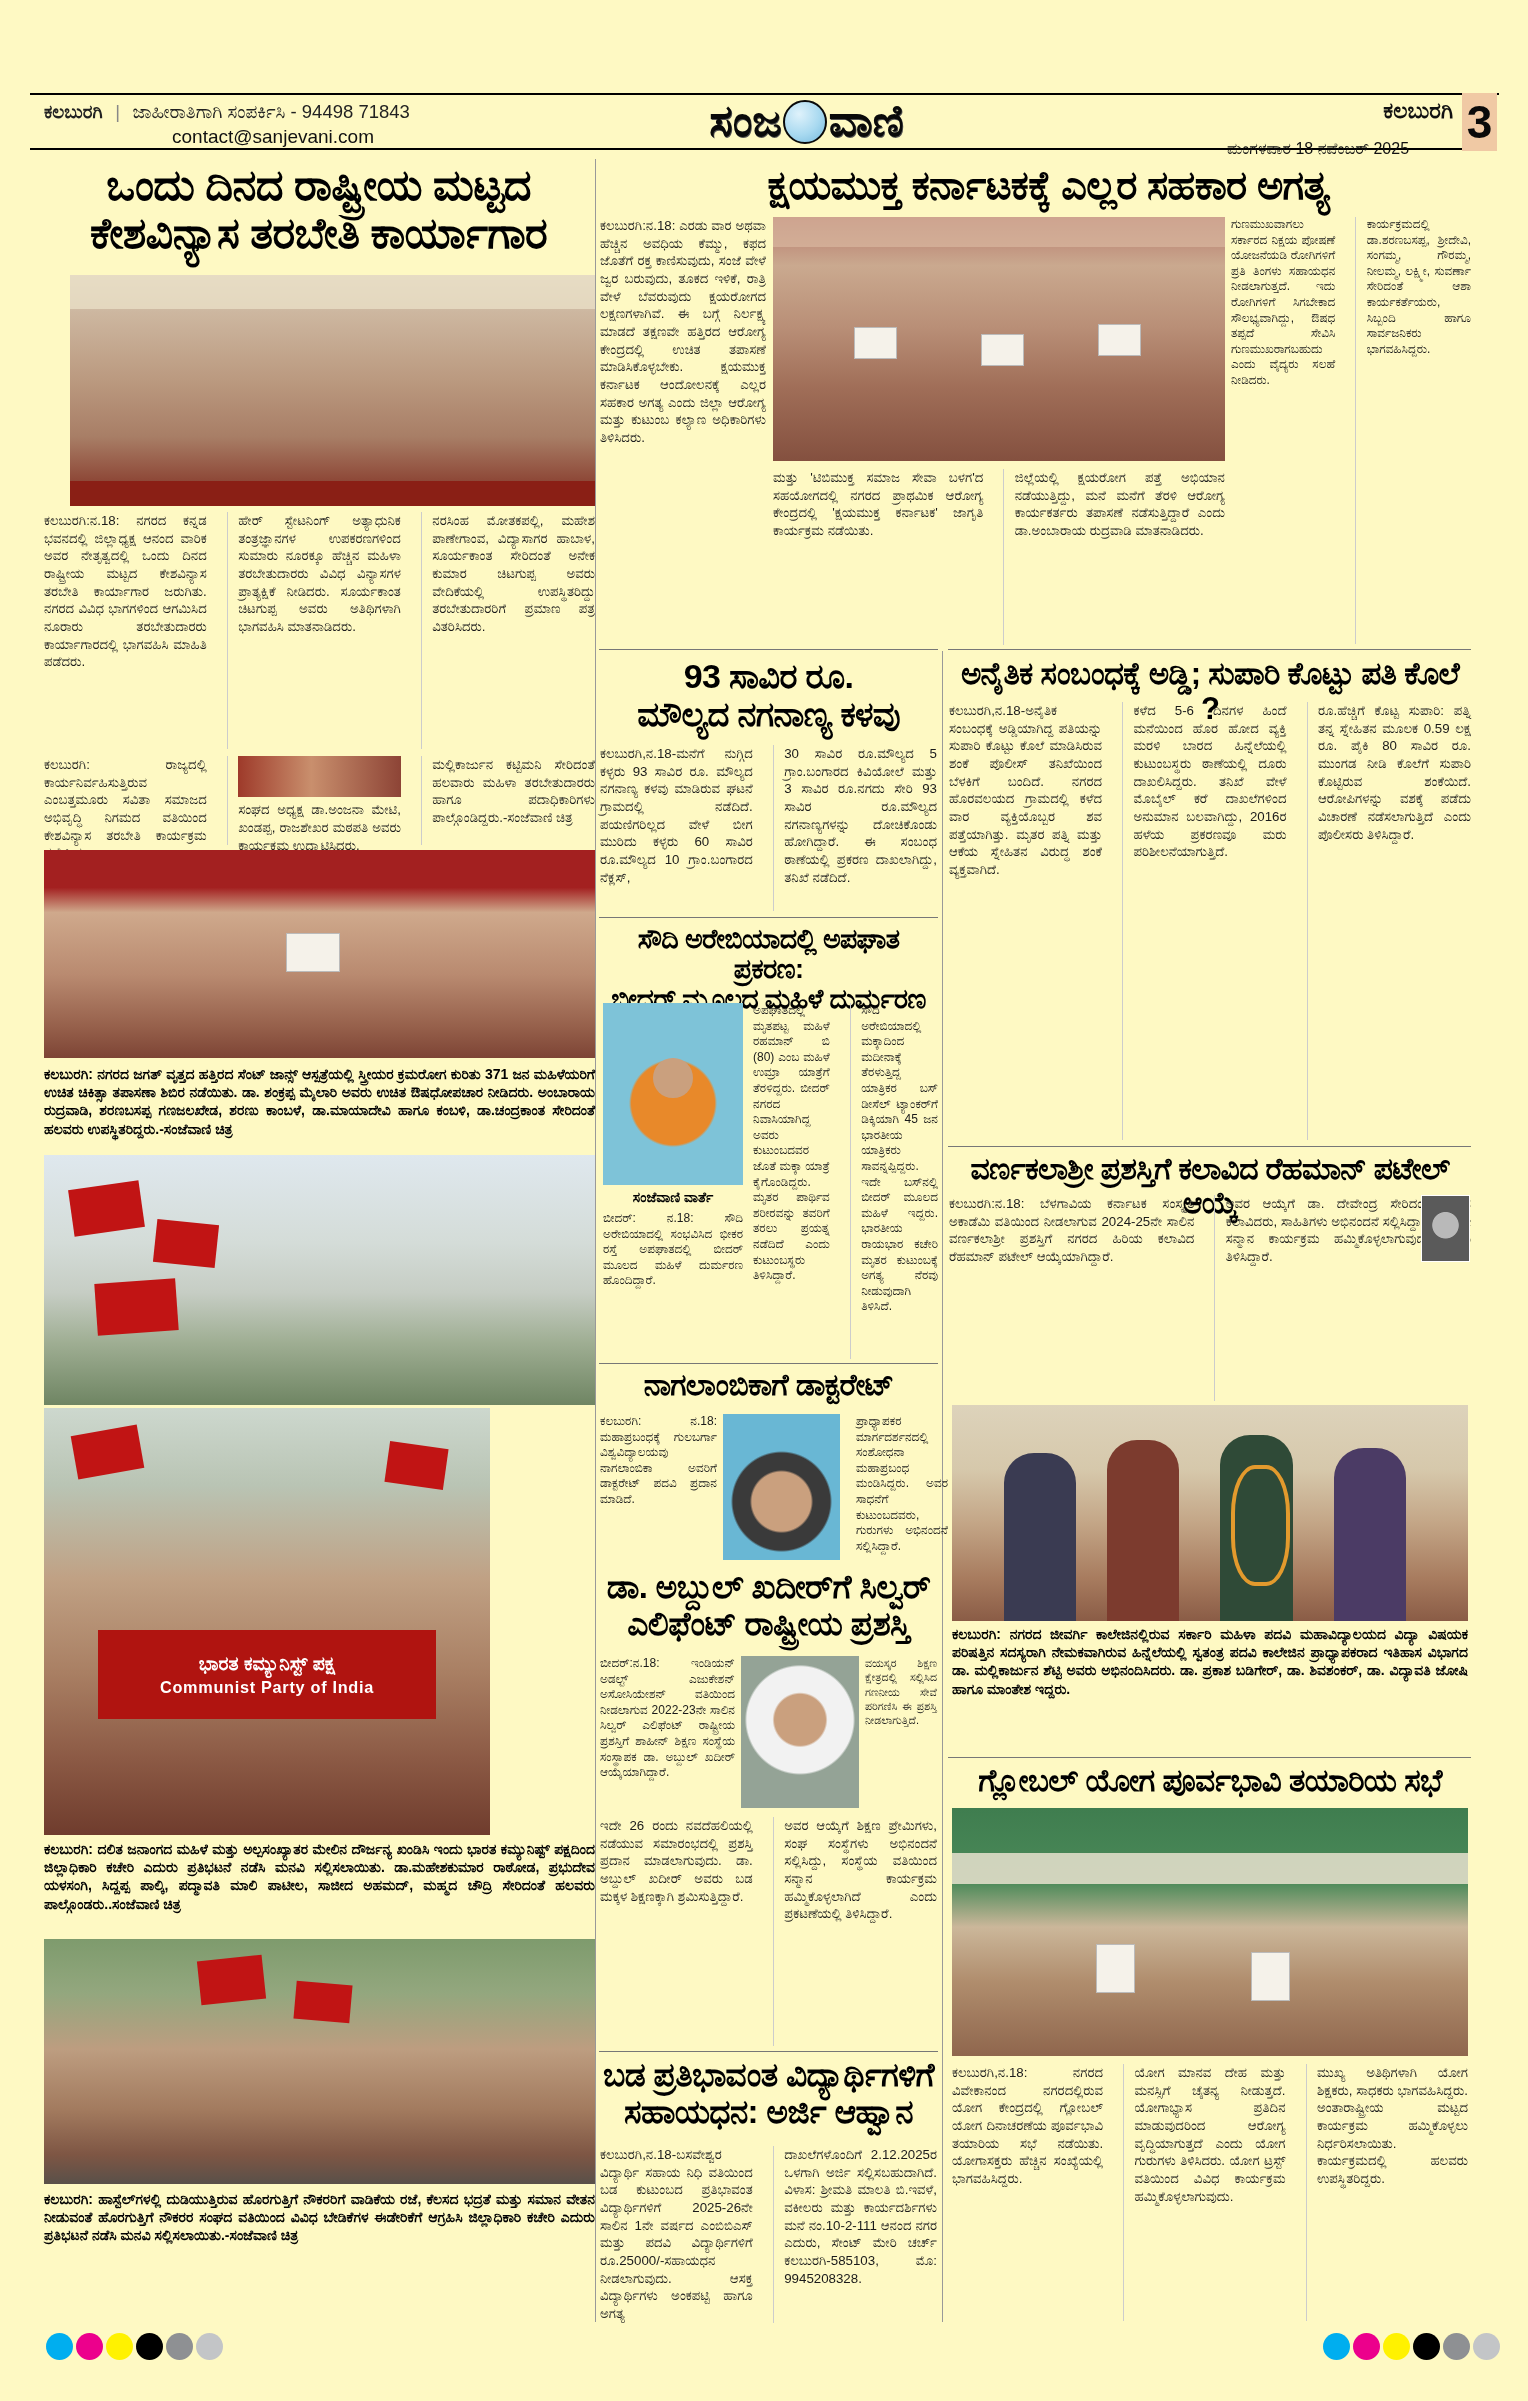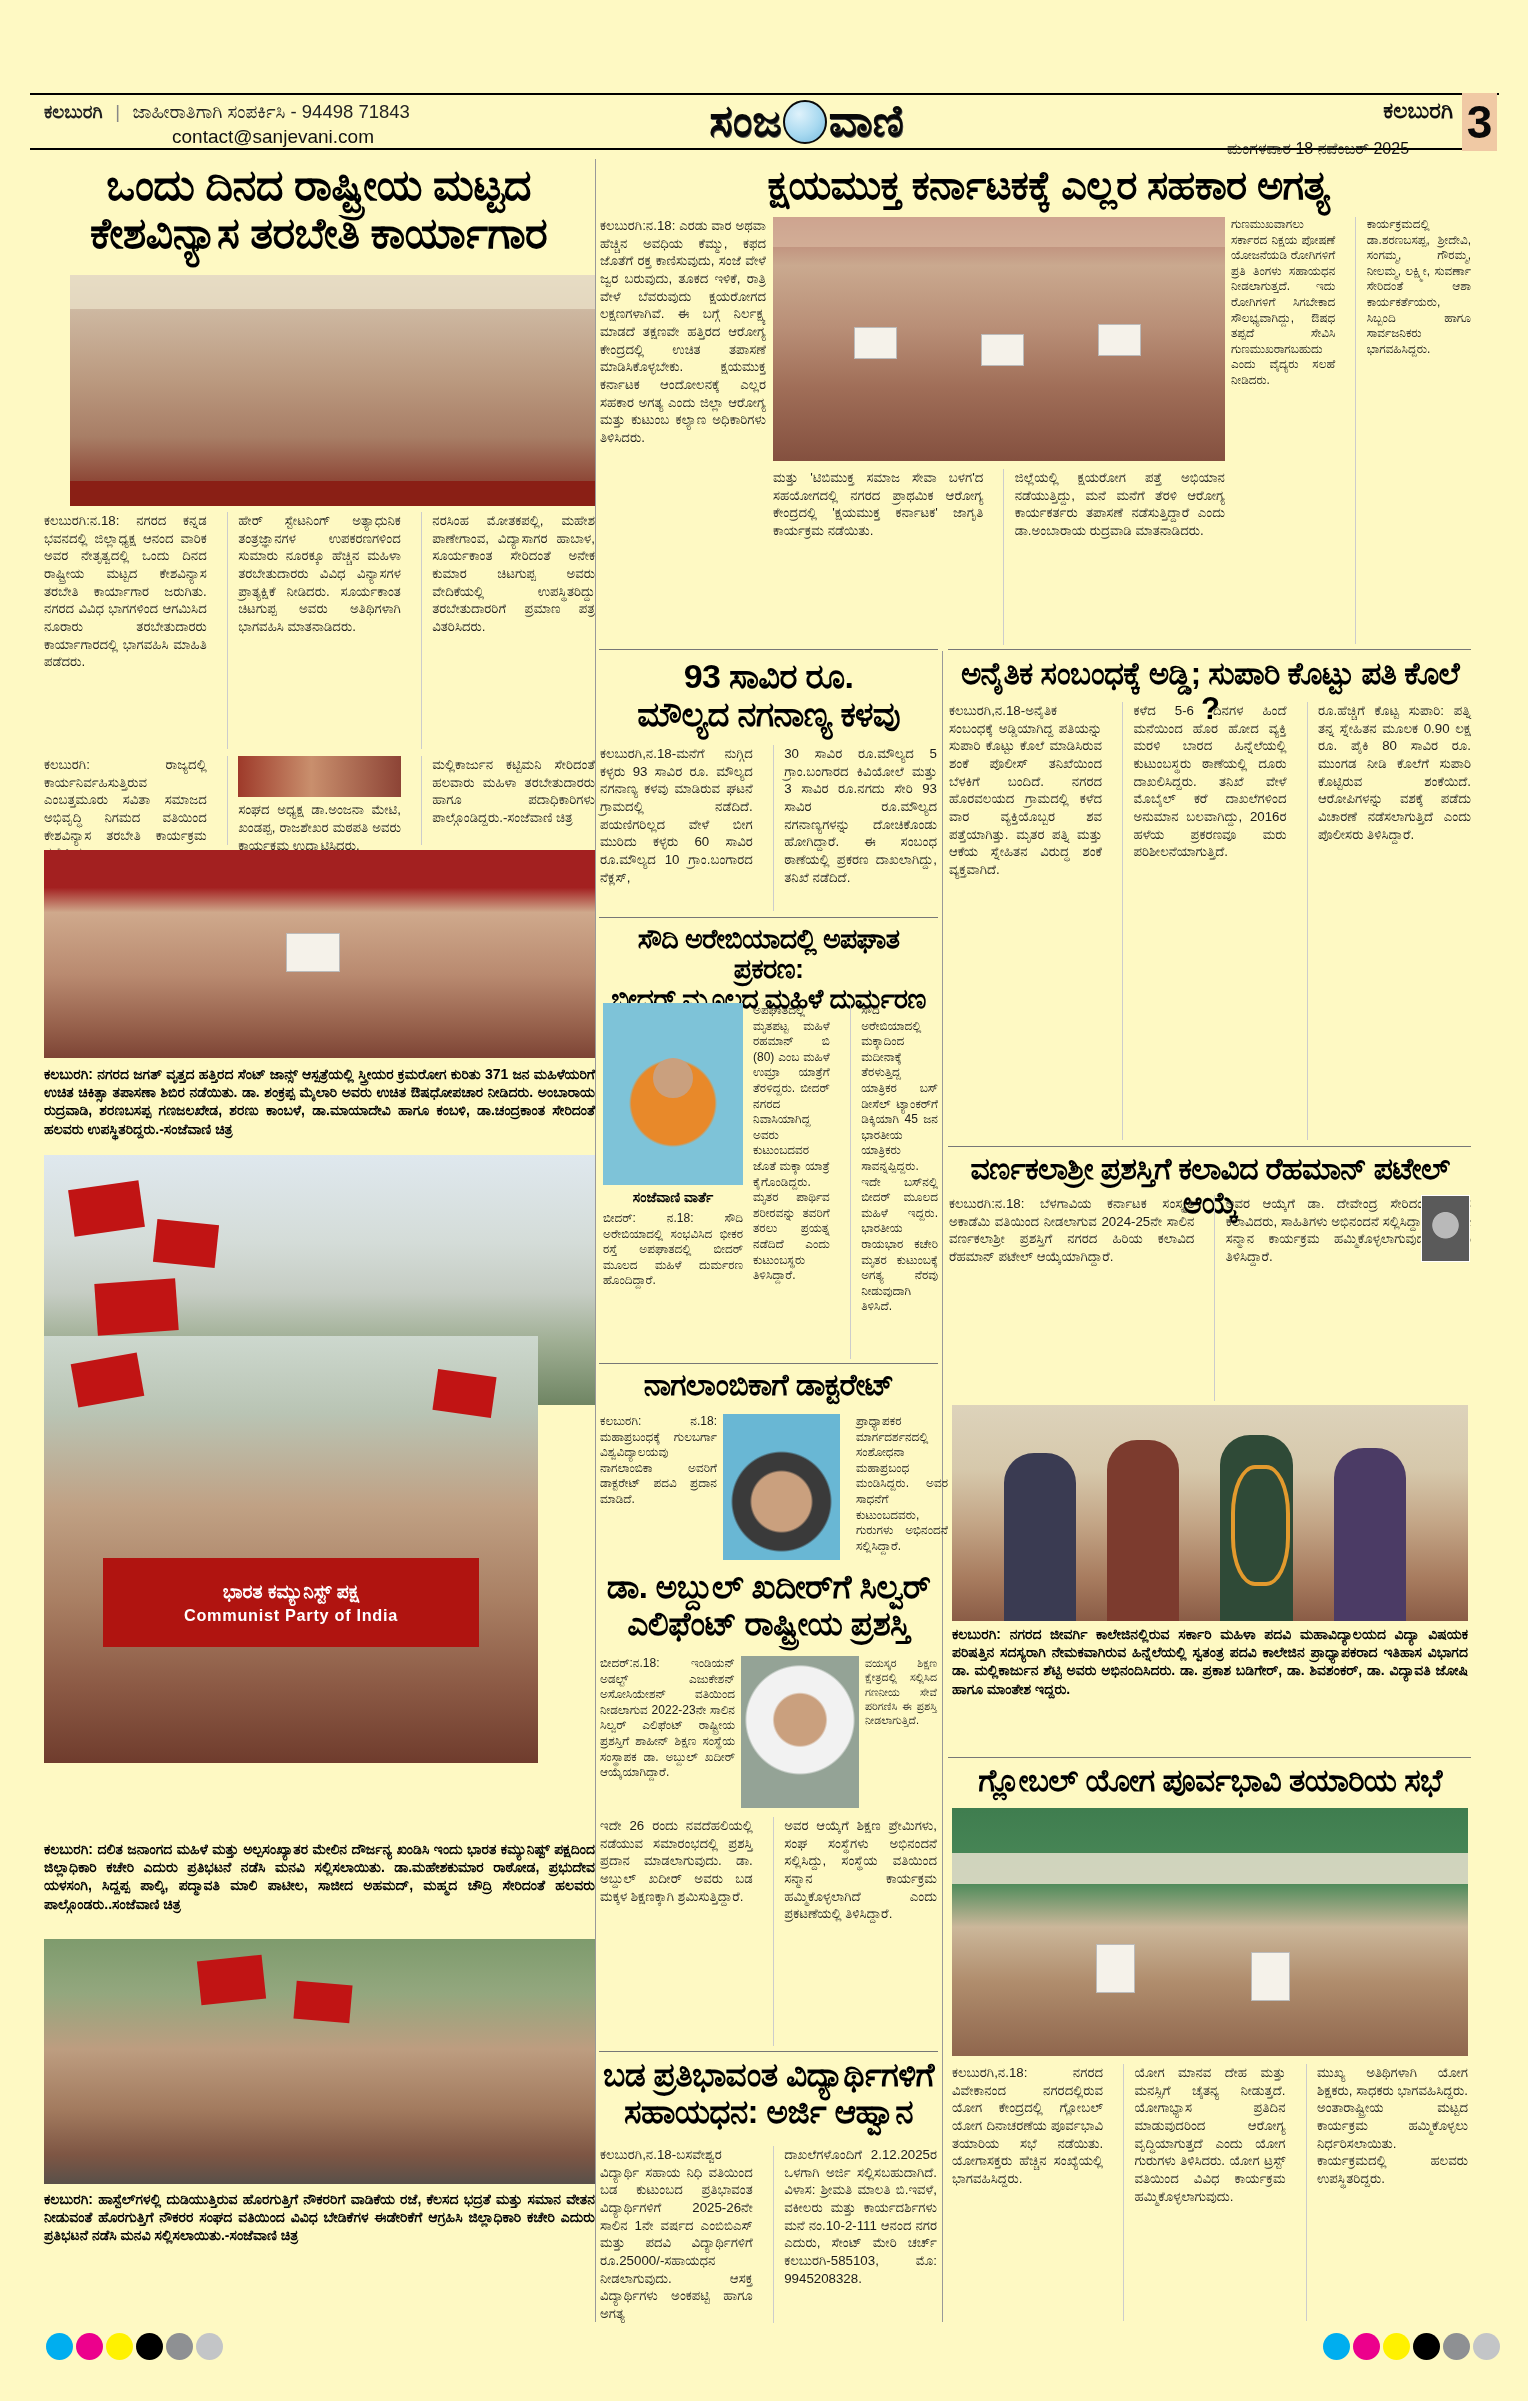--- a/index.html
+++ b/index.html
@@ -114,21 +114,21 @@
 
   <div class="abs cap" style="left:44px;top:1065px;width:551px;">ಕಲಬುರಗಿ: ನಗರದ ಜಗತ್ ವೃತ್ತದ ಹತ್ತಿರದ ಸೆಂಟ್ ಜಾನ್ಸ್ ಆಸ್ಪತ್ರೆಯಲ್ಲಿ ಸ್ತ್ರೀಯರ ಕ್ರಮರೋಗ ಕುರಿತು 371 ಜನ ಮಹಿಳೆಯರಿಗೆ ಉಚಿತ ಚಿಕಿತ್ಸಾ ತಪಾಸಣಾ ಶಿಬಿರ ನಡೆಯಿತು. ಡಾ. ಶಂಕ್ರಪ್ಪ ಮೈಲಾರಿ ಅವರು ಉಚಿತ ಔಷಧೋಪಚಾರ ನೀಡಿದರು. ಅಂಬಾರಾಯ ರುದ್ರವಾಡಿ, ಶರಣಬಸಪ್ಪ ಗಣಜಲಖೇಡ, ಶರಣು ಕಾಂಬಳೆ, ಡಾ.ಮಾಯಾದೇವಿ ಹಾಗೂ ಕಂಬಳಿ, ಡಾ.ಚಂದ್ರಕಾಂತ ಸೇರಿದಂತೆ ಹಲವರು ಉಪಸ್ಥಿತರಿದ್ದರು.-ಸಂಜೆವಾಣಿ ಚಿತ್ರ</div>
 
   <div class="photo" style="left:44px;top:1155px;width:551px;height:250px;
        background:linear-gradient(180deg,#dfe8ee 0%,#d4dcd8 35%,#c6cdc4 55%,#9fae93 75%,#6f8563 100%);">
     <div class="flag" style="left:27px;top:30px;width:71px;height:47px;transform:rotate(-8deg);"></div>
     <div class="flag" style="left:111px;top:67px;width:62px;height:43px;transform:rotate(6deg);"></div>
     <div class="flag" style="left:52px;top:126px;width:81px;height:52px;transform:rotate(-4deg);"></div>
   </div>
 
-  <div class="photo" style="left:44px;top:1336px;width:494px;height:427px;
+  <div class="photo" style="left:44px;top:1408px;width:446px;height:427px;
        background:linear-gradient(180deg,#cdd8ce 0%,#b9c4b4 18%,#c0a184 40%,#a97f63 62%,#8c5a45 82%,#6f3c2d 100%);">
     <div class="flag" style="left:30px;top:22px;width:67px;height:44px;transform:rotate(-10deg);"></div>
     <div class="flag" style="right:44px;top:37px;width:59px;height:41px;transform:rotate(8deg);"></div>
     <div class="banner-red" style="left:12%;top:52%;width:76%;height:89px;">
       <div class="l1">ಭಾರತ ಕಮ್ಯುನಿಸ್ಟ್ ಪಕ್ಷ</div>
       <div class="l2">Communist Party of India</div>
     </div>
   </div>
 
   <div class="abs cap" style="left:44px;top:1840px;width:551px;">ಕಲಬುರಗಿ: ದಲಿತ ಜನಾಂಗದ ಮಹಿಳೆ ಮತ್ತು ಅಲ್ಪಸಂಖ್ಯಾತರ ಮೇಲಿನ ದೌರ್ಜನ್ಯ ಖಂಡಿಸಿ ಇಂದು ಭಾರತ ಕಮ್ಯುನಿಷ್ಟ್ ಪಕ್ಷದಿಂದ ಜಿಲ್ಲಾಧಿಕಾರಿ ಕಚೇರಿ ಎದುರು ಪ್ರತಿಭಟನೆ ನಡೆಸಿ ಮನವಿ ಸಲ್ಲಿಸಲಾಯಿತು. ಡಾ.ಮಹೇಶಕುಮಾರ ರಾಠೋಡ, ಪ್ರಭುದೇವ ಯಳಸಂಗಿ, ಸಿದ್ದಪ್ಪ ಪಾಲ್ಕಿ, ಪದ್ಮಾವತಿ ಮಾಲಿ ಪಾಟೀಲ, ಸಾಜೀದ ಅಹಮದ್, ಮಹ್ಮದ ಚೌದ್ರಿ ಸೇರಿದಂತೆ ಹಲವರು ಪಾಲ್ಗೊಂಡರು..ಸಂಜೆವಾಣಿ ಚಿತ್ರ</div>
@@ -222,21 +222,21 @@
     <div>ಕಲಬುರಗಿ,ನ.18-ಬಸವೇಶ್ವರ ವಿದ್ಯಾರ್ಥಿ ಸಹಾಯ ನಿಧಿ ವತಿಯಿಂದ ಬಡ ಕುಟುಂಬದ ಪ್ರತಿಭಾವಂತ ವಿದ್ಯಾರ್ಥಿಗಳಿಗೆ 2025-26ನೇ ಸಾಲಿನ 1ನೇ ವರ್ಷದ ಎಂಬಿಬಿಎಸ್ ಮತ್ತು ಪದವಿ ವಿದ್ಯಾರ್ಥಿಗಳಿಗೆ ರೂ.25000/-ಸಹಾಯಧನ ನೀಡಲಾಗುವುದು. ಆಸಕ್ತ ವಿದ್ಯಾರ್ಥಿಗಳು ಅಂಕಪಟ್ಟಿ ಹಾಗೂ ಅಗತ್ಯ</div>
     <div>ದಾಖಲೆಗಳೊಂದಿಗೆ 2.12.2025ರ ಒಳಗಾಗಿ ಅರ್ಜಿ ಸಲ್ಲಿಸಬಹುದಾಗಿದೆ. ವಿಳಾಸ: ಶ್ರೀಮತಿ ಮಾಲತಿ ಬಿ.ಇವಳೆ, ವಕೀಲರು ಮತ್ತು ಕಾರ್ಯದರ್ಶಿಗಳು ಮನೆ ನಂ.10-2-111 ಆನಂದ ನಗರ ಎದುರು, ಸೇಂಟ್ ಮೇರಿ ಚರ್ಚ್ ಕಲಬುರಗಿ-585103, ಮೊ: 9945208328.</div>
   </div>
 
   <div class="rule-h thin" style="left:948px;top:649px;width:523px;"></div>
 
   <div class="abs hl" style="left:949px;top:657px;width:522px;font-size:31px;">ಅನೈತಿಕ ಸಂಬಂಧಕ್ಕೆ ಅಡ್ಡಿ; ಸುಪಾರಿ ಕೊಟ್ಟು ಪತಿ ಕೊಲೆ ?</div>
   <div class="abs flexcols colrule body-txt" style="left:949px;top:702px;width:522px;height:438px;">
     <div>ಕಲಬುರಗಿ,ನ.18-ಅನೈತಿಕ ಸಂಬಂಧಕ್ಕೆ ಅಡ್ಡಿಯಾಗಿದ್ದ ಪತಿಯನ್ನು ಸುಪಾರಿ ಕೊಟ್ಟು ಕೊಲೆ ಮಾಡಿಸಿರುವ ಶಂಕೆ ಪೊಲೀಸ್ ತನಿಖೆಯಿಂದ ಬೆಳಕಿಗೆ ಬಂದಿದೆ. ನಗರದ ಹೊರವಲಯದ ಗ್ರಾಮದಲ್ಲಿ ಕಳೆದ ವಾರ ವ್ಯಕ್ತಿಯೊಬ್ಬರ ಶವ ಪತ್ತೆಯಾಗಿತ್ತು. ಮೃತರ ಪತ್ನಿ ಮತ್ತು ಆಕೆಯ ಸ್ನೇಹಿತನ ವಿರುದ್ಧ ಶಂಕೆ ವ್ಯಕ್ತವಾಗಿದೆ.</div>
     <div>ಕಳೆದ 5-6 ದಿನಗಳ ಹಿಂದೆ ಮನೆಯಿಂದ ಹೊರ ಹೋದ ವ್ಯಕ್ತಿ ಮರಳಿ ಬಾರದ ಹಿನ್ನೆಲೆಯಲ್ಲಿ ಕುಟುಂಬಸ್ಥರು ಠಾಣೆಯಲ್ಲಿ ದೂರು ದಾಖಲಿಸಿದ್ದರು. ತನಿಖೆ ವೇಳೆ ಮೊಬೈಲ್ ಕರೆ ದಾಖಲೆಗಳಿಂದ ಅನುಮಾನ ಬಲವಾಗಿದ್ದು, 2016ರ ಹಳೆಯ ಪ್ರಕರಣವೂ ಮರು ಪರಿಶೀಲನೆಯಾಗುತ್ತಿದೆ.</div>
-    <div>ರೂ.ಹೆಚ್ಚಿಗೆ ಕೊಟ್ಟ ಸುಪಾರಿ: ಪತ್ನಿ ತನ್ನ ಸ್ನೇಹಿತನ ಮೂಲಕ 0.90 ಲಕ್ಷ ರೂ. ಪೈಕಿ 80 ಸಾವಿರ ರೂ. ಮುಂಗಡ ನೀಡಿ ಕೊಲೆಗೆ ಸುಪಾರಿ ಕೊಟ್ಟಿರುವ ಶಂಕೆಯಿದೆ. ಆರೋಪಿಗಳನ್ನು ವಶಕ್ಕೆ ಪಡೆದು ವಿಚಾರಣೆ ನಡೆಸಲಾಗುತ್ತಿದೆ ಎಂದು ಪೊಲೀಸರು ತಿಳಿಸಿದ್ದಾರೆ.</div>
+    <div>ರೂ.ಹೆಚ್ಚಿಗೆ ಕೊಟ್ಟ ಸುಪಾರಿ: ಪತ್ನಿ ತನ್ನ ಸ್ನೇಹಿತನ ಮೂಲಕ 0.59 ಲಕ್ಷ ರೂ. ಪೈಕಿ 80 ಸಾವಿರ ರೂ. ಮುಂಗಡ ನೀಡಿ ಕೊಲೆಗೆ ಸುಪಾರಿ ಕೊಟ್ಟಿರುವ ಶಂಕೆಯಿದೆ. ಆರೋಪಿಗಳನ್ನು ವಶಕ್ಕೆ ಪಡೆದು ವಿಚಾರಣೆ ನಡೆಸಲಾಗುತ್ತಿದೆ ಎಂದು ಪೊಲೀಸರು ತಿಳಿಸಿದ್ದಾರೆ.</div>
   </div>
 
   <div class="rule-h thin" style="left:948px;top:1146px;width:523px;"></div>
 
   <div class="abs hl" style="left:949px;top:1152px;width:522px;font-size:30px;">ವರ್ಣಕಲಾಶ್ರೀ ಪ್ರಶಸ್ತಿಗೆ ಕಲಾವಿದ ರೆಹಮಾನ್ ಪಟೇಲ್ ಆಯ್ಕೆ</div>
   <div class="abs flexcols colrule body-txt" style="left:949px;top:1195px;width:522px;height:206px;">
     <div>ಕಲಬುರಗಿ:ನ.18: ಬೆಳಗಾವಿಯ ಕರ್ನಾಟಕ ಸಂಸ್ಕೃತಿ ಅಕಾಡೆಮಿ ವತಿಯಿಂದ ನೀಡಲಾಗುವ 2024-25ನೇ ಸಾಲಿನ ವರ್ಣಕಲಾಶ್ರೀ ಪ್ರಶಸ್ತಿಗೆ ನಗರದ ಹಿರಿಯ ಕಲಾವಿದ ರೆಹಮಾನ್ ಪಟೇಲ್ ಆಯ್ಕೆಯಾಗಿದ್ದಾರೆ.</div>
     <div>ಅವರ ಆಯ್ಕೆಗೆ ಡಾ. ದೇವೇಂದ್ರ ಸೇರಿದಂತೆ ನಾಡಿನ ಕಲಾವಿದರು, ಸಾಹಿತಿಗಳು ಅಭಿನಂದನೆ ಸಲ್ಲಿಸಿದ್ದಾರೆ. ಶೀಘ್ರವೇ ಸನ್ಮಾನ ಕಾರ್ಯಕ್ರಮ ಹಮ್ಮಿಕೊಳ್ಳಲಾಗುವುದು ಎಂದು ತಿಳಿಸಿದ್ದಾರೆ.</div>
   </div>
   <div class="photo" style="left:1421px;top:1195px;width:47px;height:65px;

